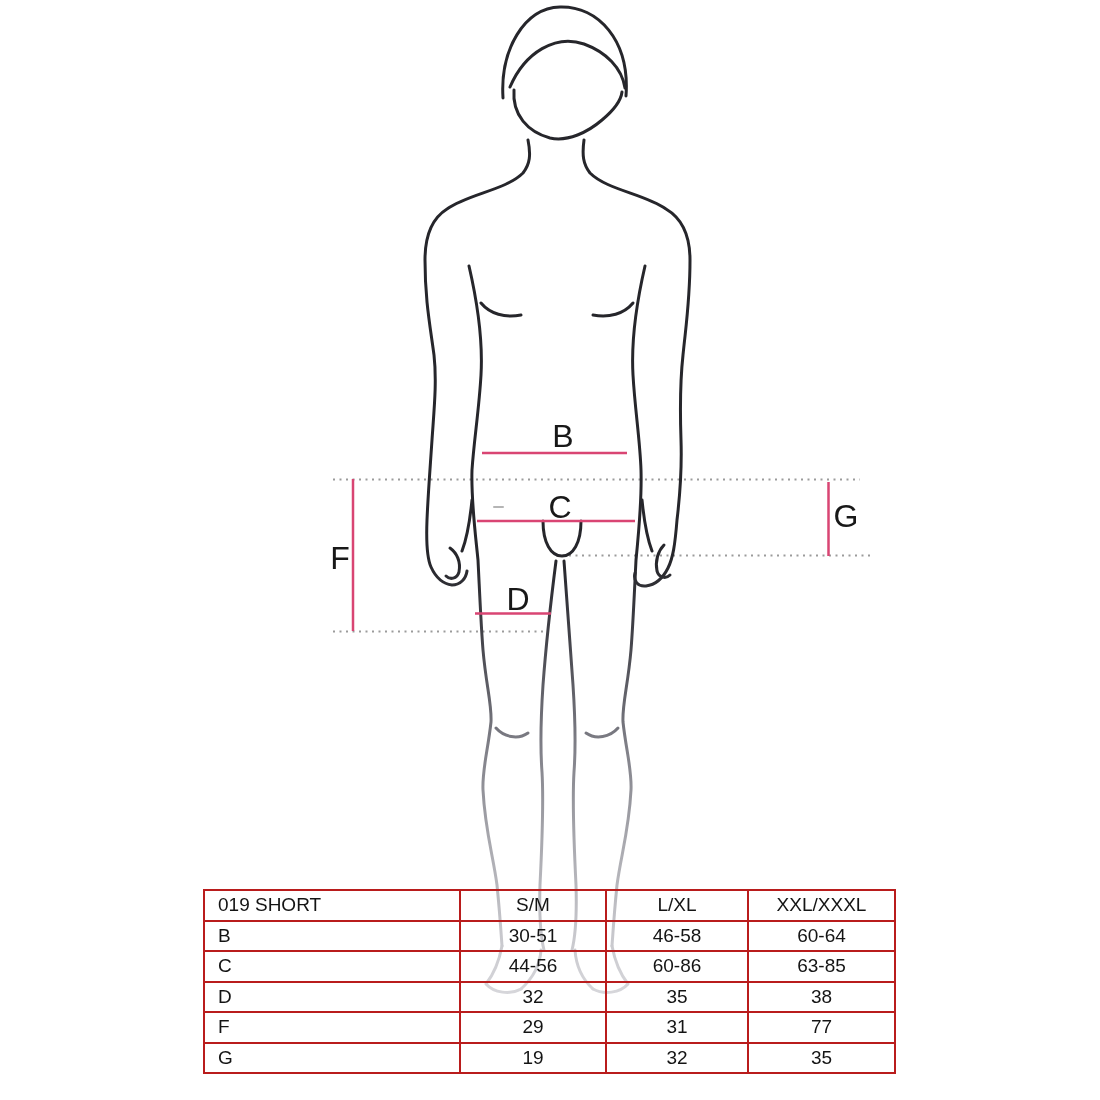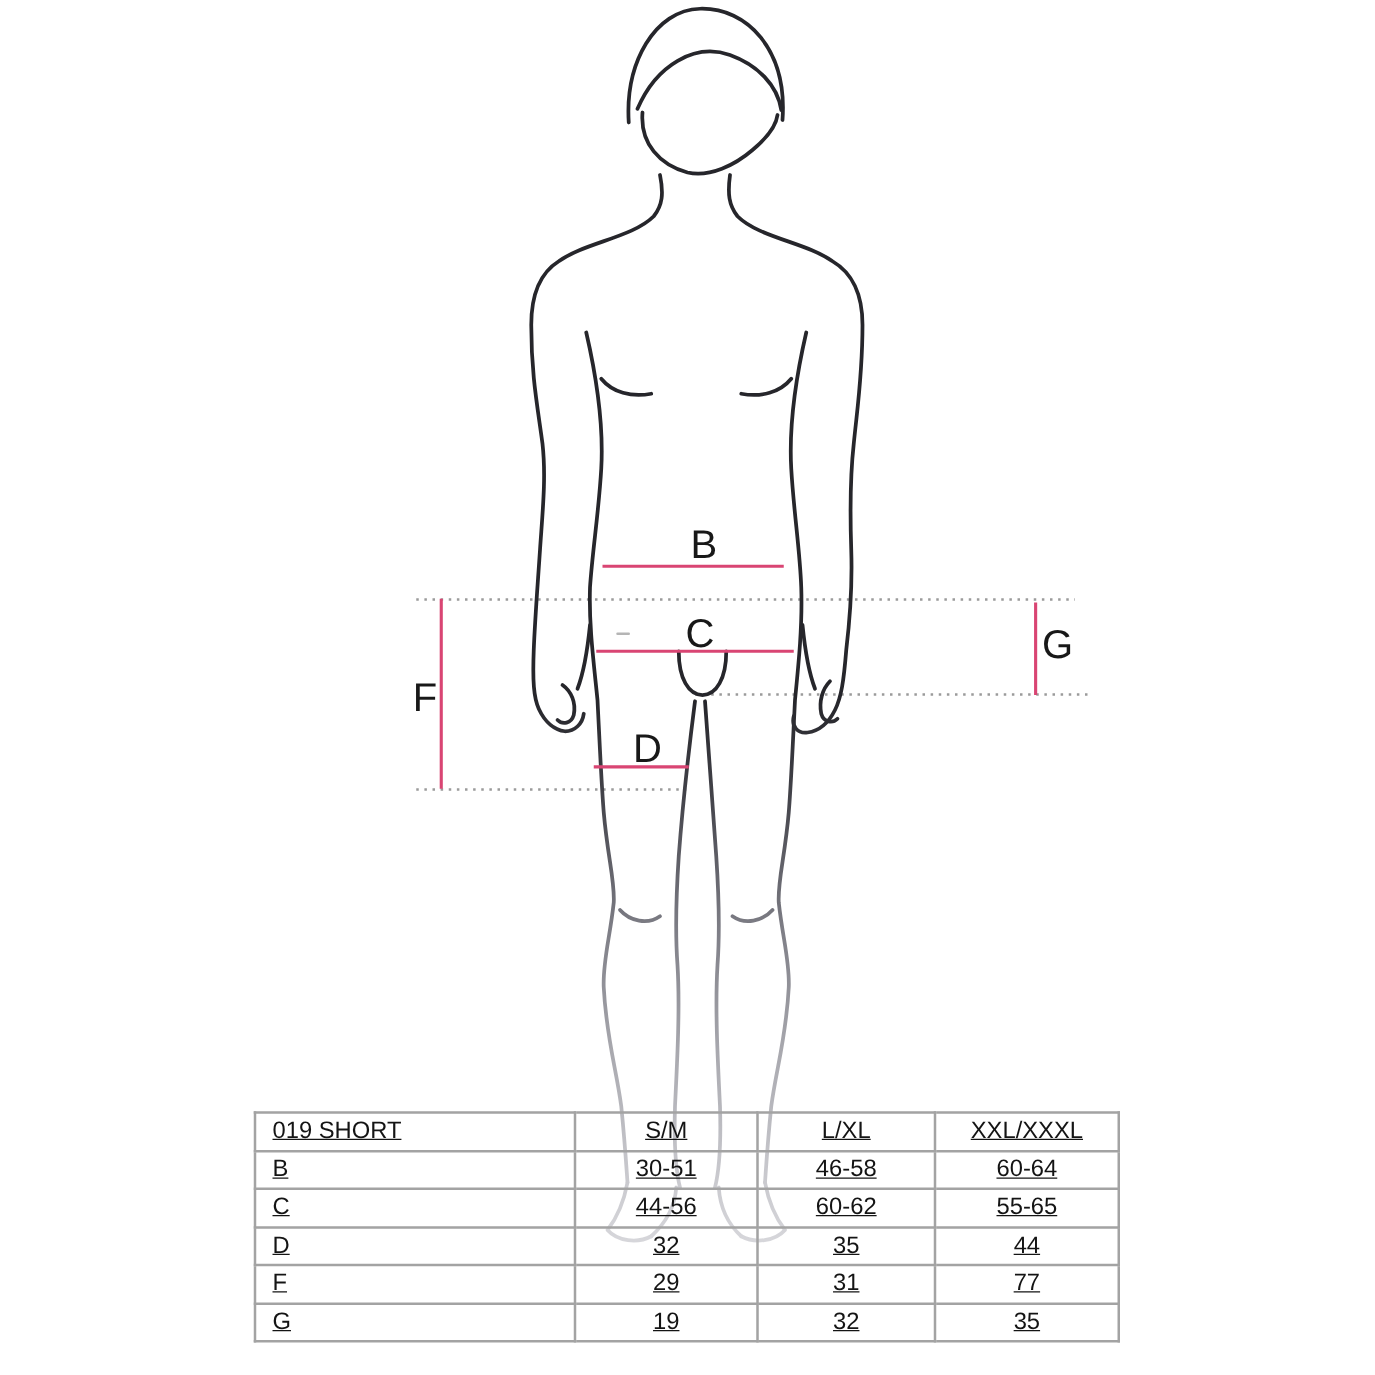--- a/index.html
+++ b/index.html
@@ -13,22 +13,22 @@
     font:400 32px "Liberation Sans",sans-serif;color:#181818;letter-spacing:0;
     white-space:nowrap;
   }
   table.size-table{
     position:absolute;left:203px;top:889px;width:691px;
     border-collapse:collapse;table-layout:fixed;
     font:400 19px "Liberation Sans",sans-serif;color:#141414;
     background:transparent;
   }
   table.size-table th,table.size-table td{
-    border:2px solid #a3a3a3;height:28.5px;padding:0;
-    text-align:center;font-weight:400;vertical-align:middle;background:transparent;text-decoration:underline;
+    border:2px solid #b91c1c;height:28.5px;padding:0;
+    text-align:center;font-weight:400;vertical-align:middle;background:transparent;
   }
   table.size-table .left{text-align:left;padding-left:13px;}
 </style>
 </head>
 <body>
 
 <div id="stage">
 
   <svg id="figure-svg" viewBox="0 0 1100 1100">
     <defs>
@@ -116,28 +116,28 @@
     <tbody>
       <tr>
         <td class="left">B</td>
         <td>30-51</td>
         <td>46-58</td>
         <td>60-64</td>
       </tr>
       <tr>
         <td class="left">C</td>
         <td>44-56</td>
-        <td>60-62</td>
-        <td>55-65</td>
+        <td>60-86</td>
+        <td>63-85</td>
       </tr>
       <tr>
         <td class="left">D</td>
         <td>32</td>
         <td>35</td>
-        <td>44</td>
+        <td>38</td>
       </tr>
       <tr>
         <td class="left">F</td>
         <td>29</td>
         <td>31</td>
         <td>77</td>
       </tr>
       <tr>
         <td class="left">G</td>
         <td>19</td>

